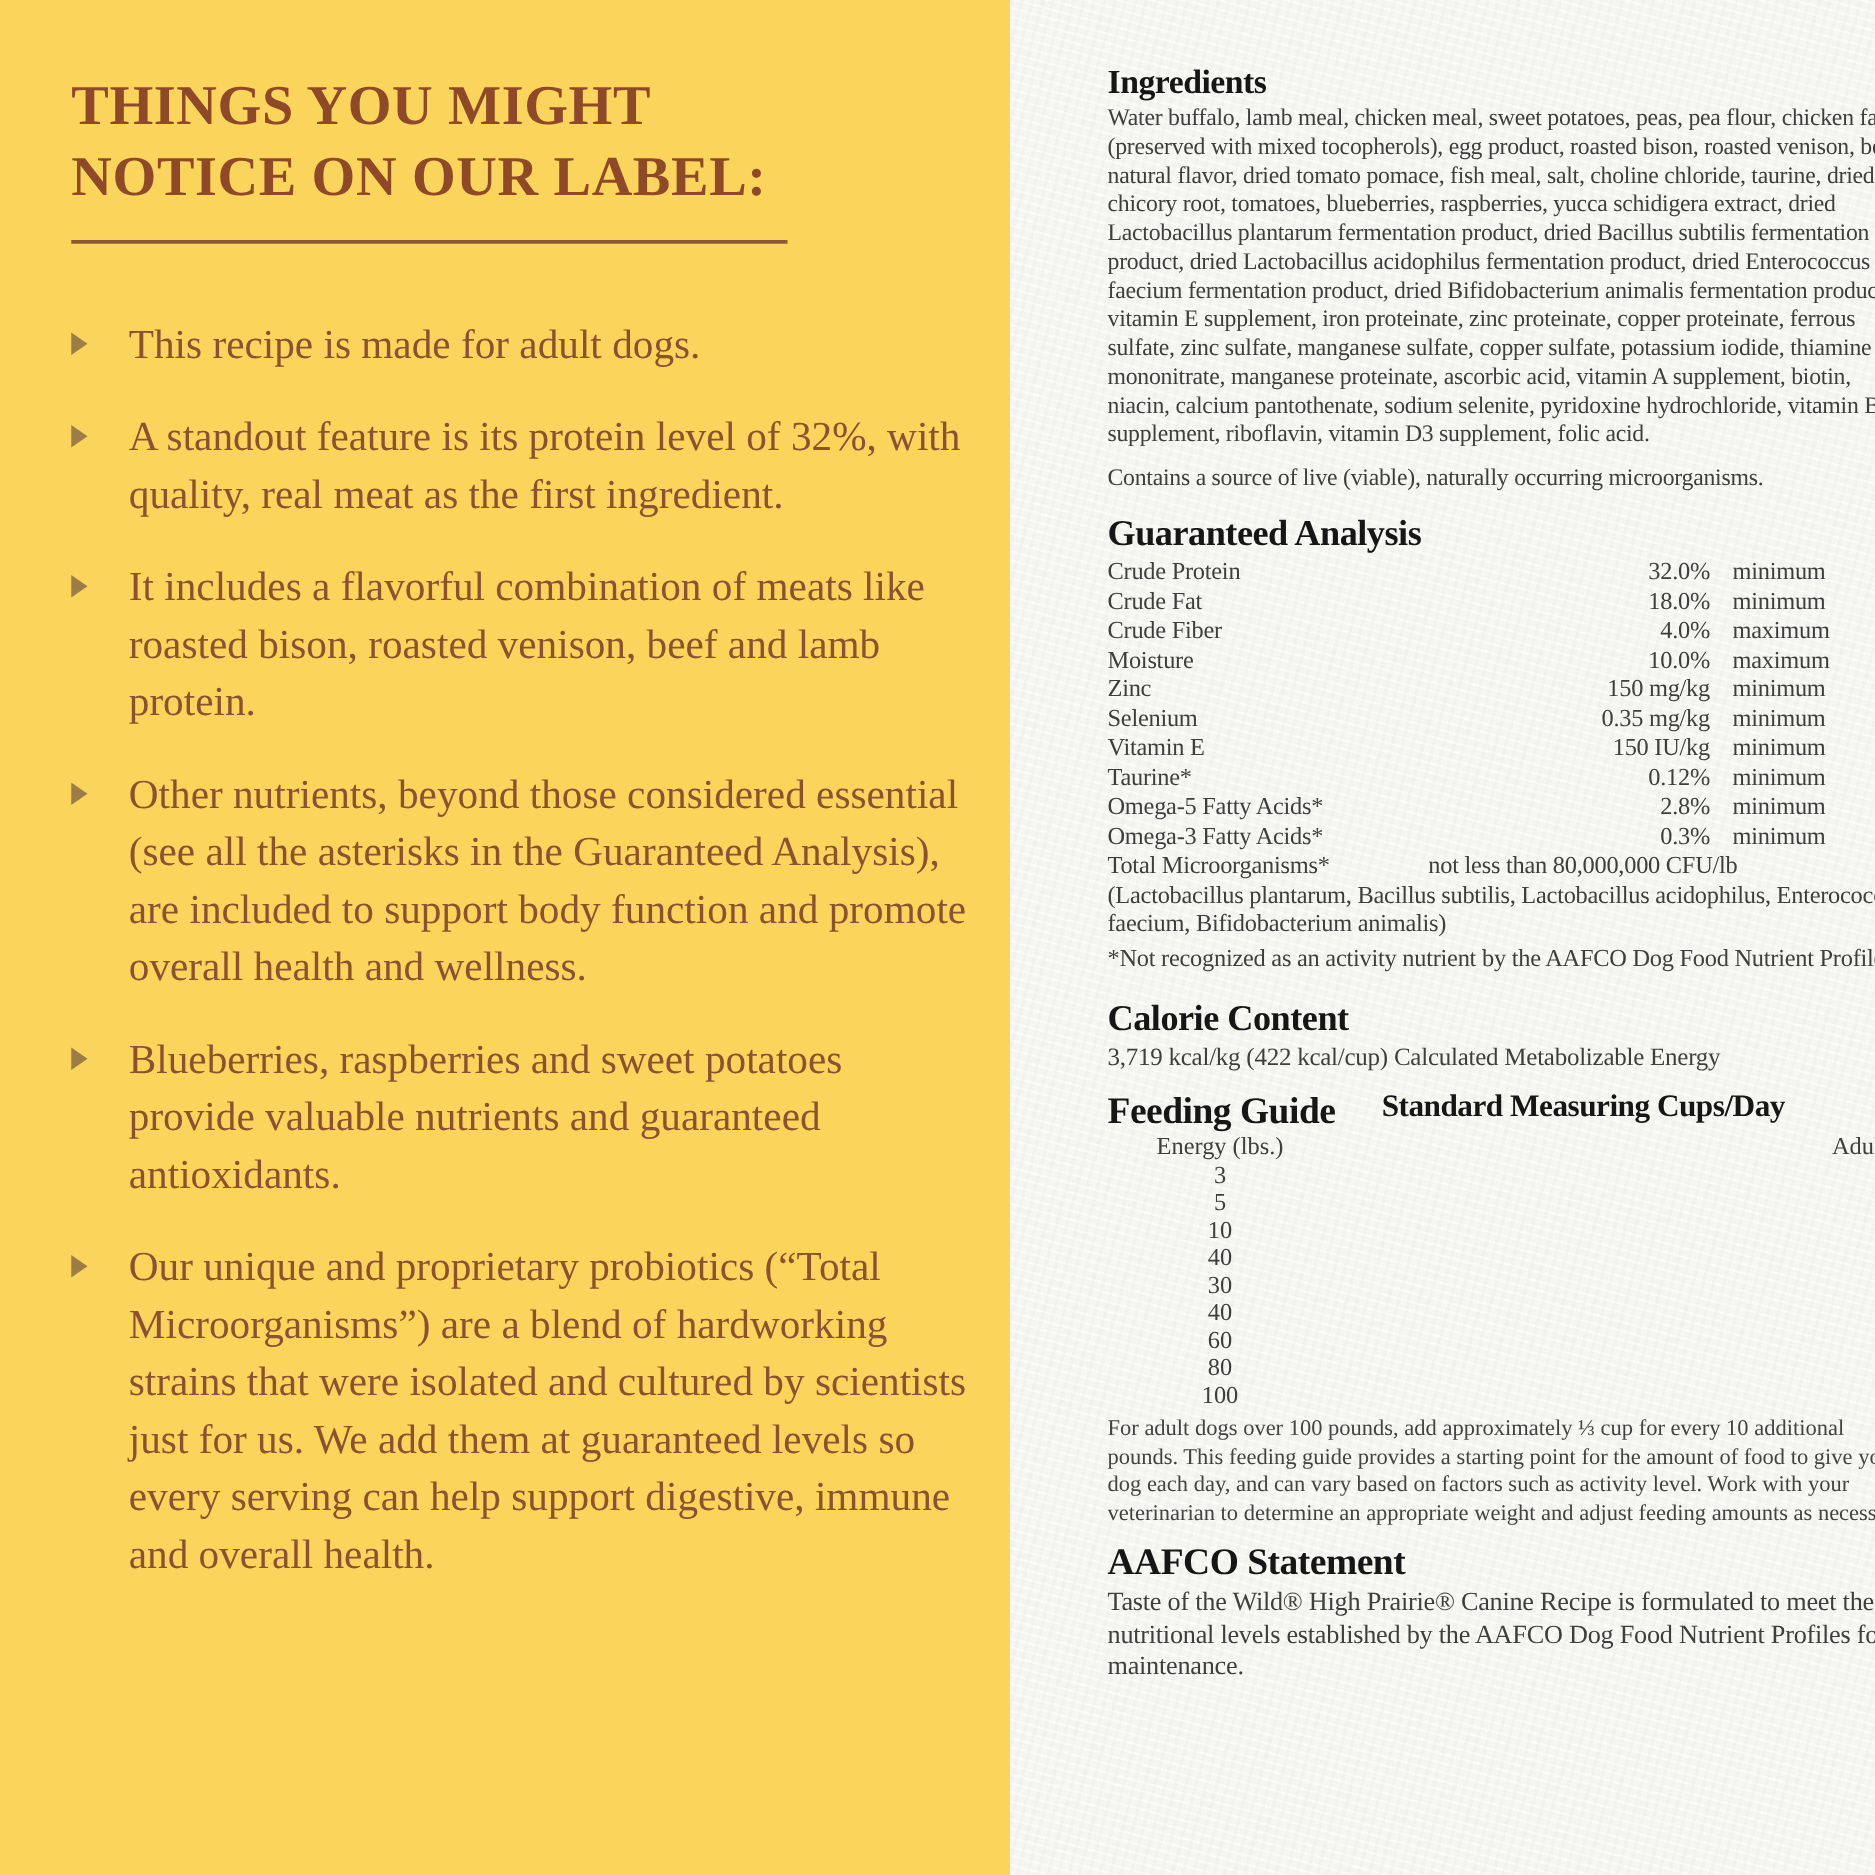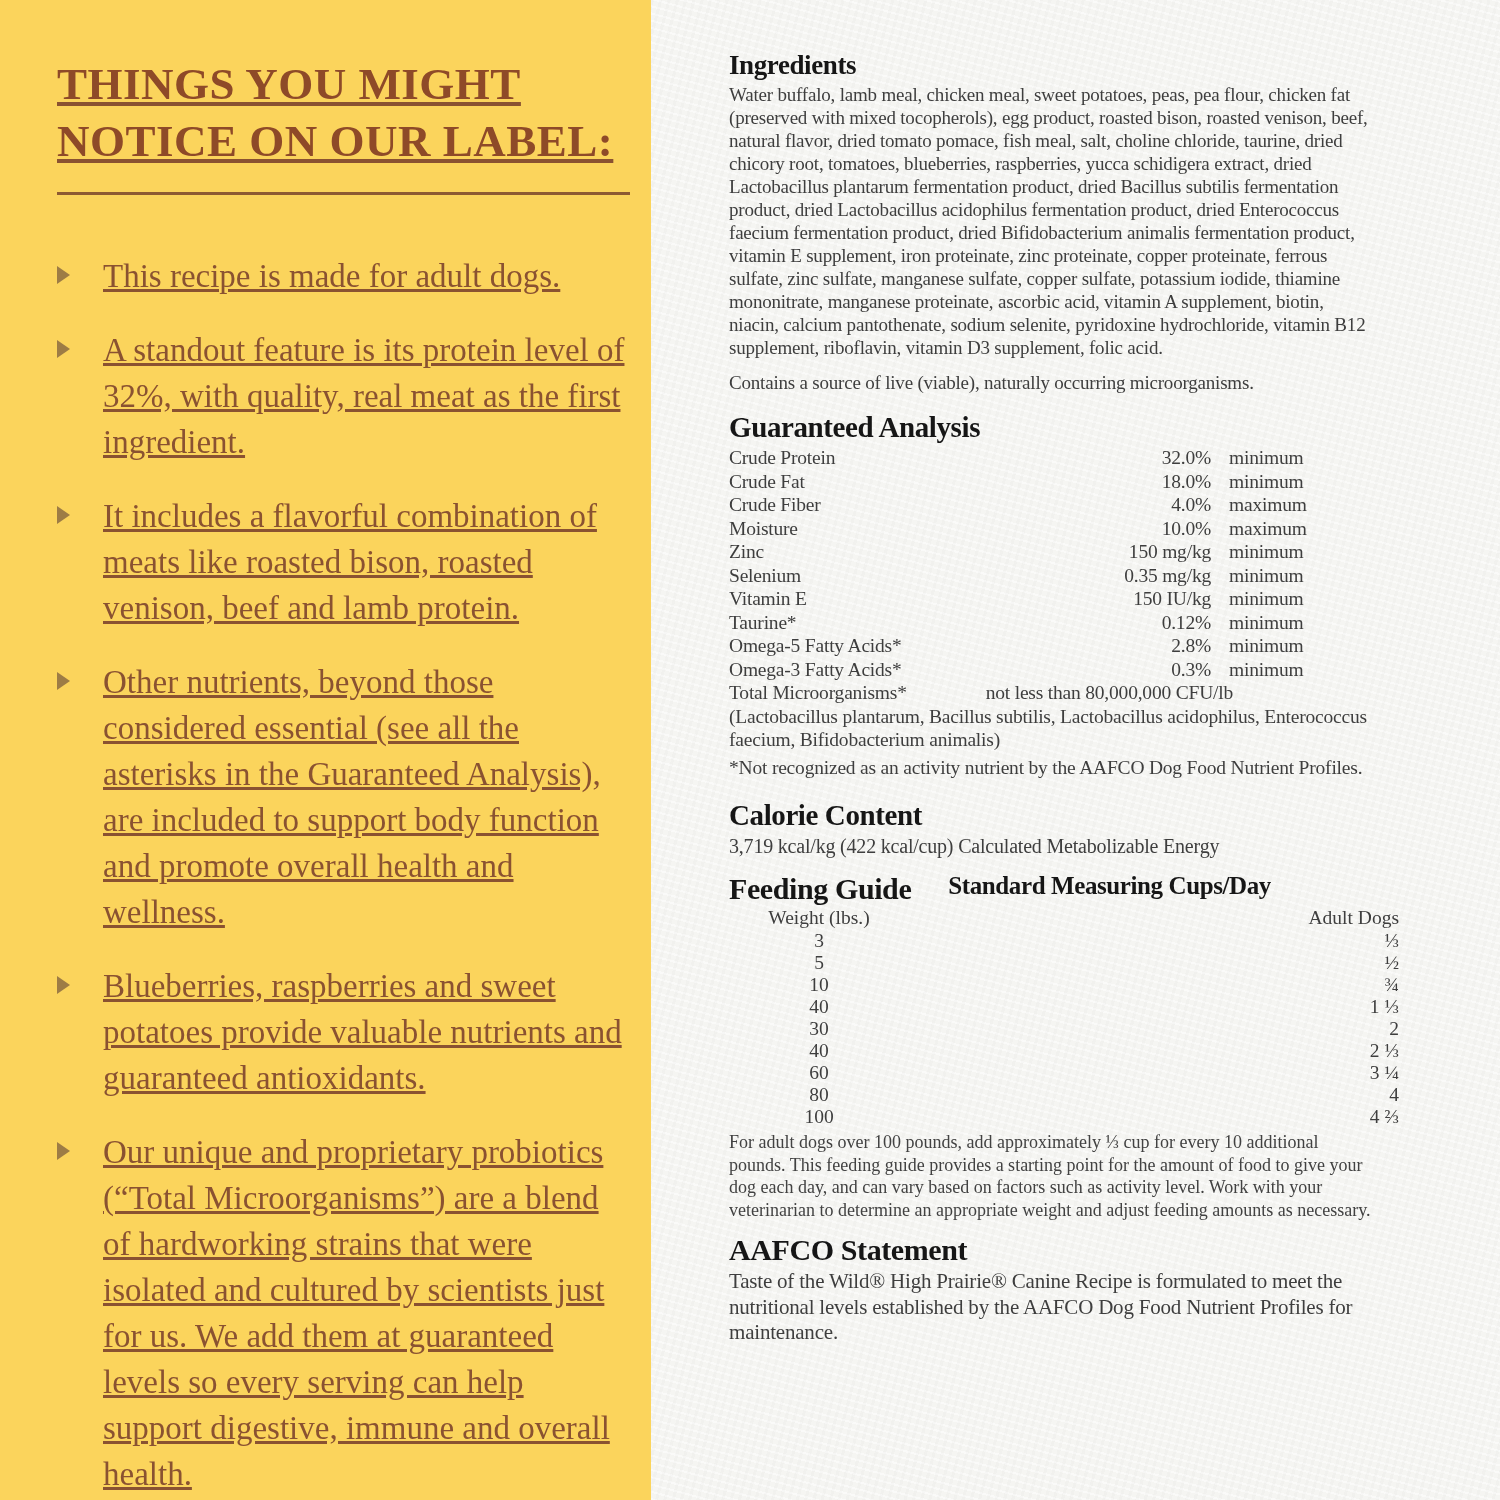--- a/index.html
+++ b/index.html
@@ -12,22 +12,22 @@
     --ink-heading:#161616;
     --ink-body:#3e3e3e;
   }
   *{margin:0;padding:0;box-sizing:border-box;}
   html,body{width:1500px;height:1500px;}
   body{font-family:"Liberation Serif",serif;}
   .page{width:1500px;height:1500px;display:flex;overflow:hidden;}
 
   
   .left{
-    width:651px;height:100%;background:var(--yellow);
-    padding:56px 26px 0 57px;flex:none;color:var(--brown-text);text-decoration:underline;
+    width:808px;height:100%;background:var(--yellow);
+    padding:56px 26px 0 57px;flex:none;color:var(--brown-text);
   }
   .left h1{
     font-size:45px;line-height:57px;font-weight:700;
     color:var(--brown-title);letter-spacing:.5px;
   }
   .divider{border:none;border-top:3px solid var(--divider);width:573px;margin-top:22px;}
   .notice-list{list-style:none;margin-top:58px;}
   .notice-list li{
     display:flex;gap:33px;margin-bottom:28px;
     font-size:33px;line-height:46px;color:var(--brown-text);
@@ -209,21 +209,21 @@
         <h2 class="h-cal">Calorie Content</h2>
         <p class="cal-body">3,719 kcal/kg (422 kcal/cup) Calculated Metabolizable Energy</p>
       </section>
 
       <section>
         <div class="fg-head">
           <h2 class="h-fg">Feeding Guide</h2>
           <h2 class="h-fg2">Standard Measuring Cups/Day</h2>
         </div>
         <div class="fg-cols">
-          <span class="fg-col1">Weight (lbs.)</span>
+          <span class="fg-col1">Energy (lbs.)</span>
           <span class="fg-col2">Adult Dogs</span>
         </div>
         <div>
 
             <div class="fg-row">
               <span class="fg-col1">3</span>
               <span class="fg-col2">⅓</span>
             </div>
 
             <div class="fg-row">

